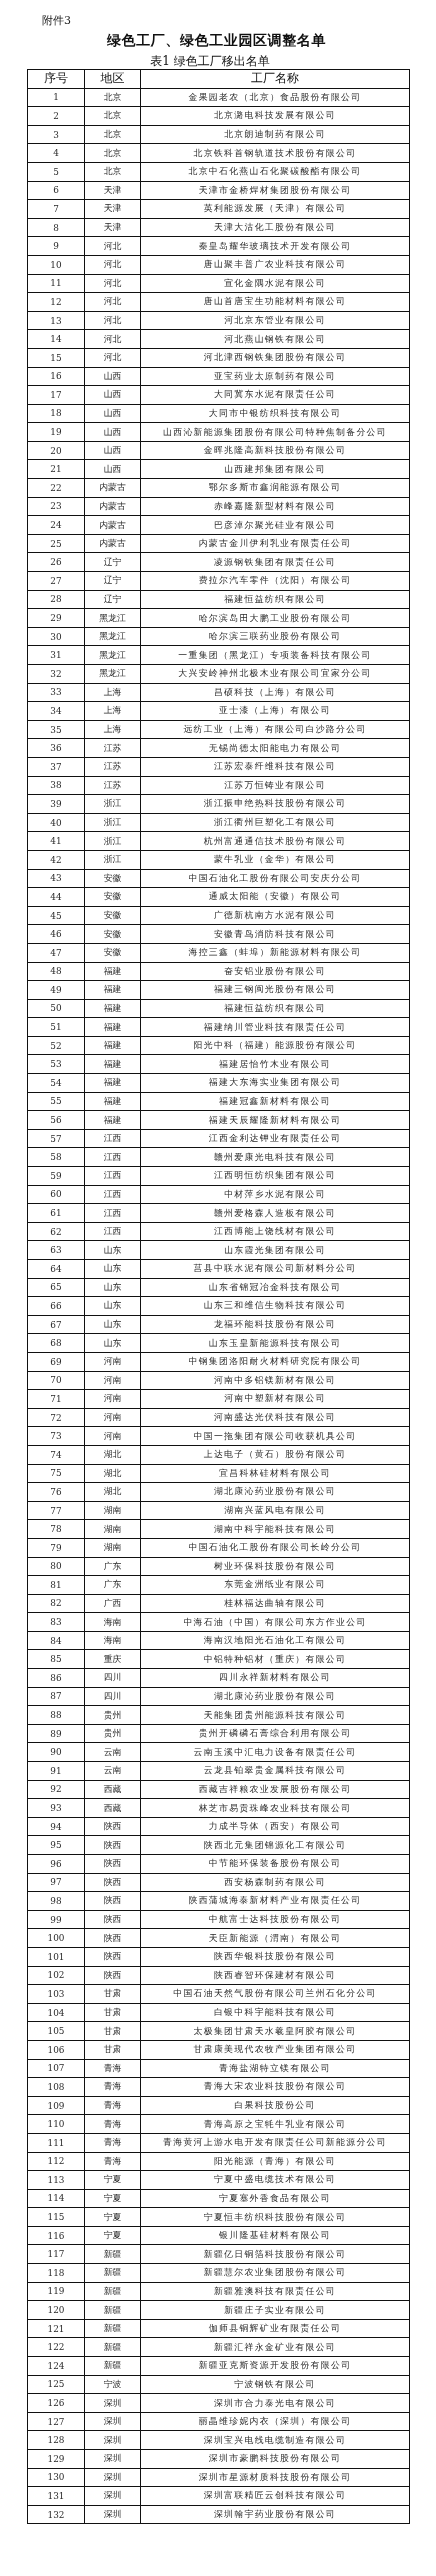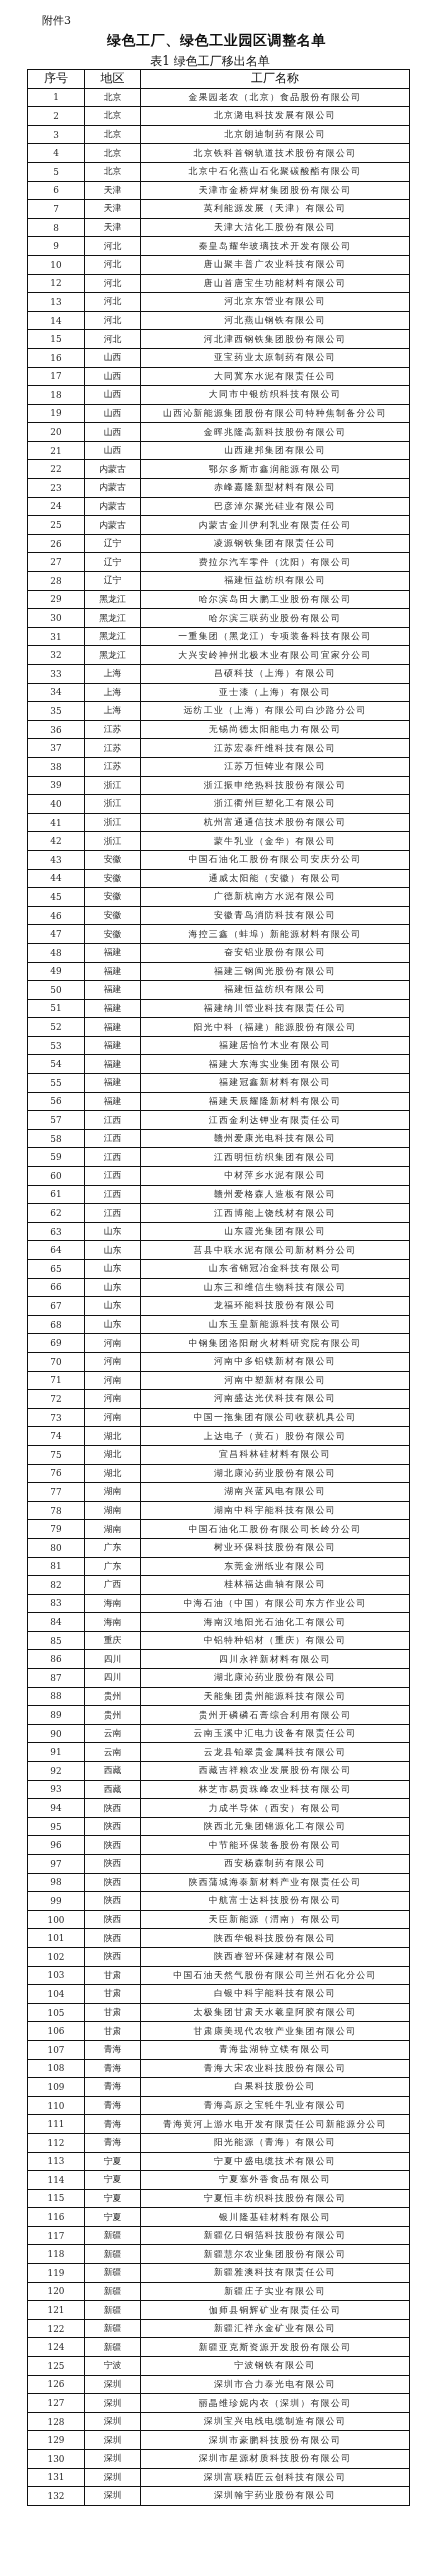--- a/index.html
+++ b/index.html
@@ -86,20 +86,25 @@
         <td>9</td>
         <td>河北</td>
         <td class="name">秦皇岛耀华玻璃技术开发有限公司</td>
       </tr>
       <tr>
         <td>10</td>
         <td>河北</td>
         <td class="name">唐山聚丰普广农业科技有限公司</td>
       </tr>
       <tr>
+        <td>11</td>
+        <td>河北</td>
+        <td class="name">宣化金隅水泥有限公司</td>
+      </tr>
+      <tr>
         <td>12</td>
         <td>河北</td>
         <td class="name">唐山首唐宝生功能材料有限公司</td>
       </tr>
       <tr>
         <td>13</td>
         <td>河北</td>
         <td class="name">河北京东管业有限公司</td>
       </tr>
       <tr>

